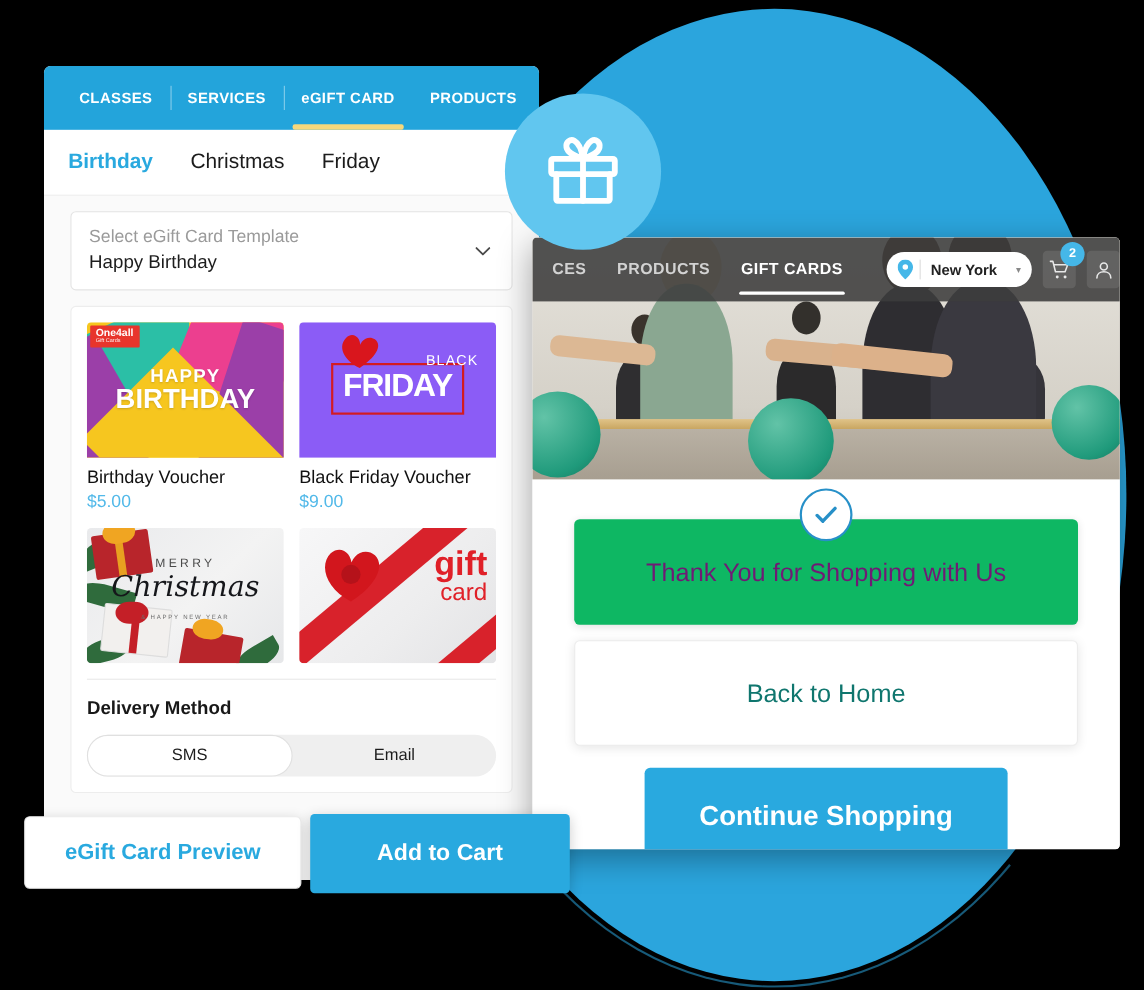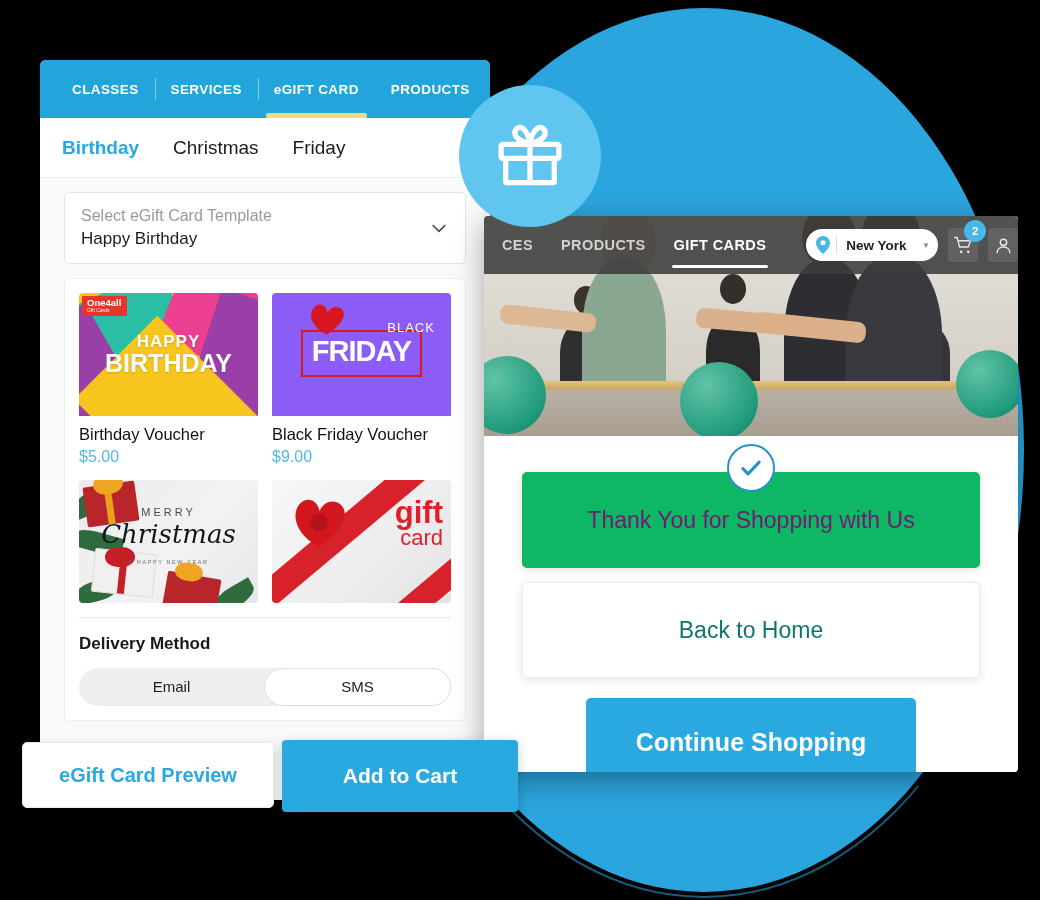--- a/index.html
+++ b/index.html
@@ -451,22 +451,22 @@
             </div>
           </div>
 
         </div>
 
         <div class="divider"></div>
 
         <div class="delivery-title">Delivery Method</div>
 
         <div class="seg">
+          <div class="seg-item active">SMS</div>
           <div class="seg-item">Email</div>
-          <div class="seg-item active">SMS</div>
         </div>
       </div>
     </div>
   </div>
 
   <div class="preview-btn">
     <span>eGift Card Preview</span>
   </div>
   <div class="addcart-btn">
     <span>Add  to Cart</span>

